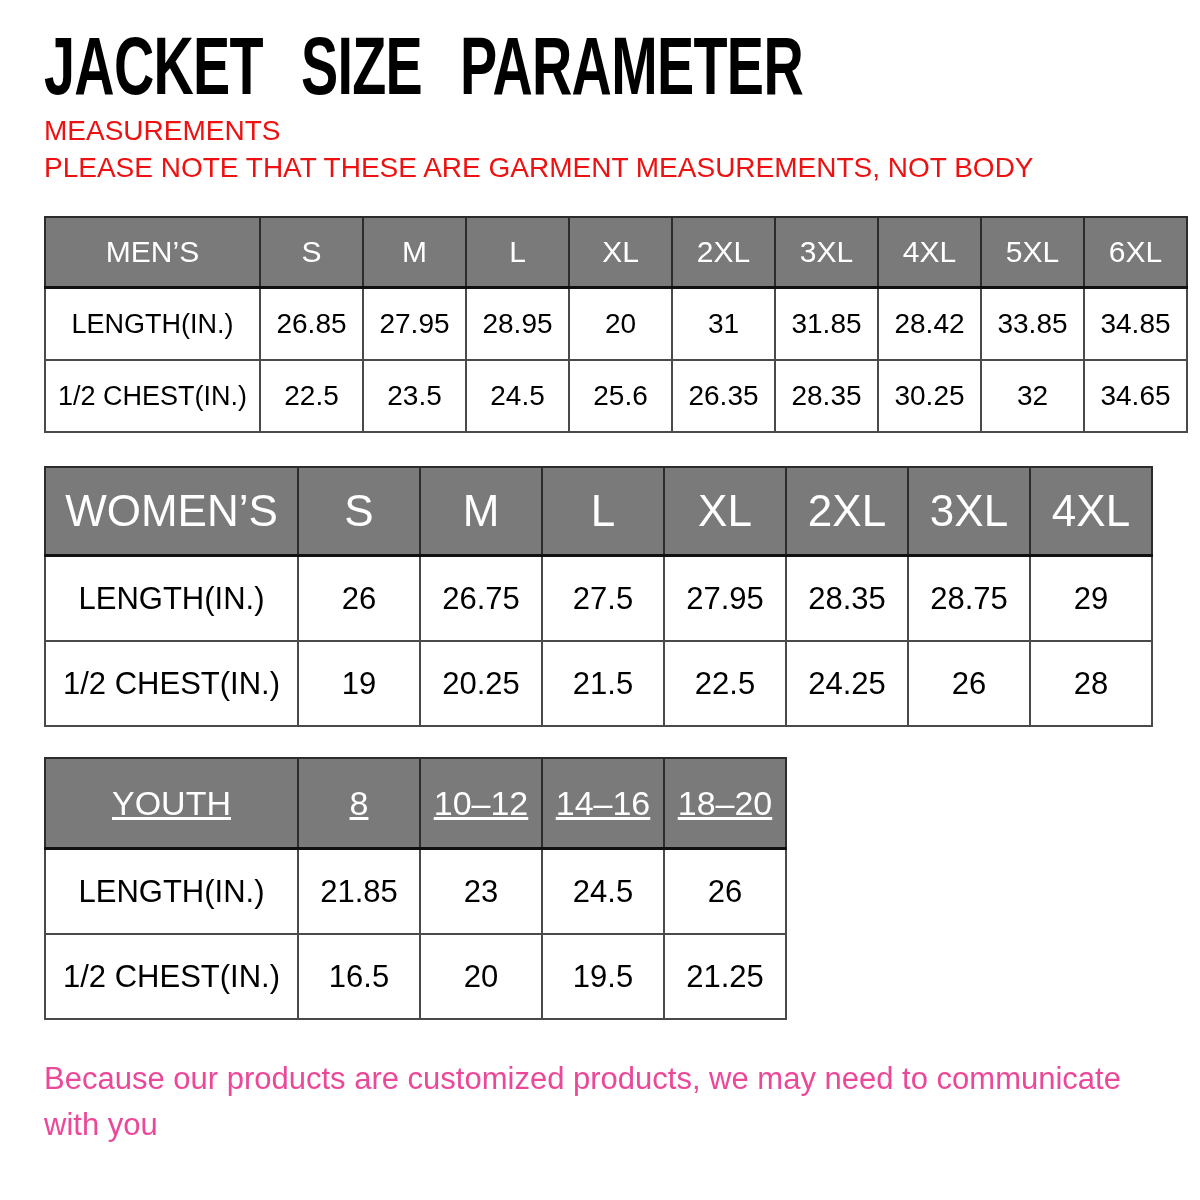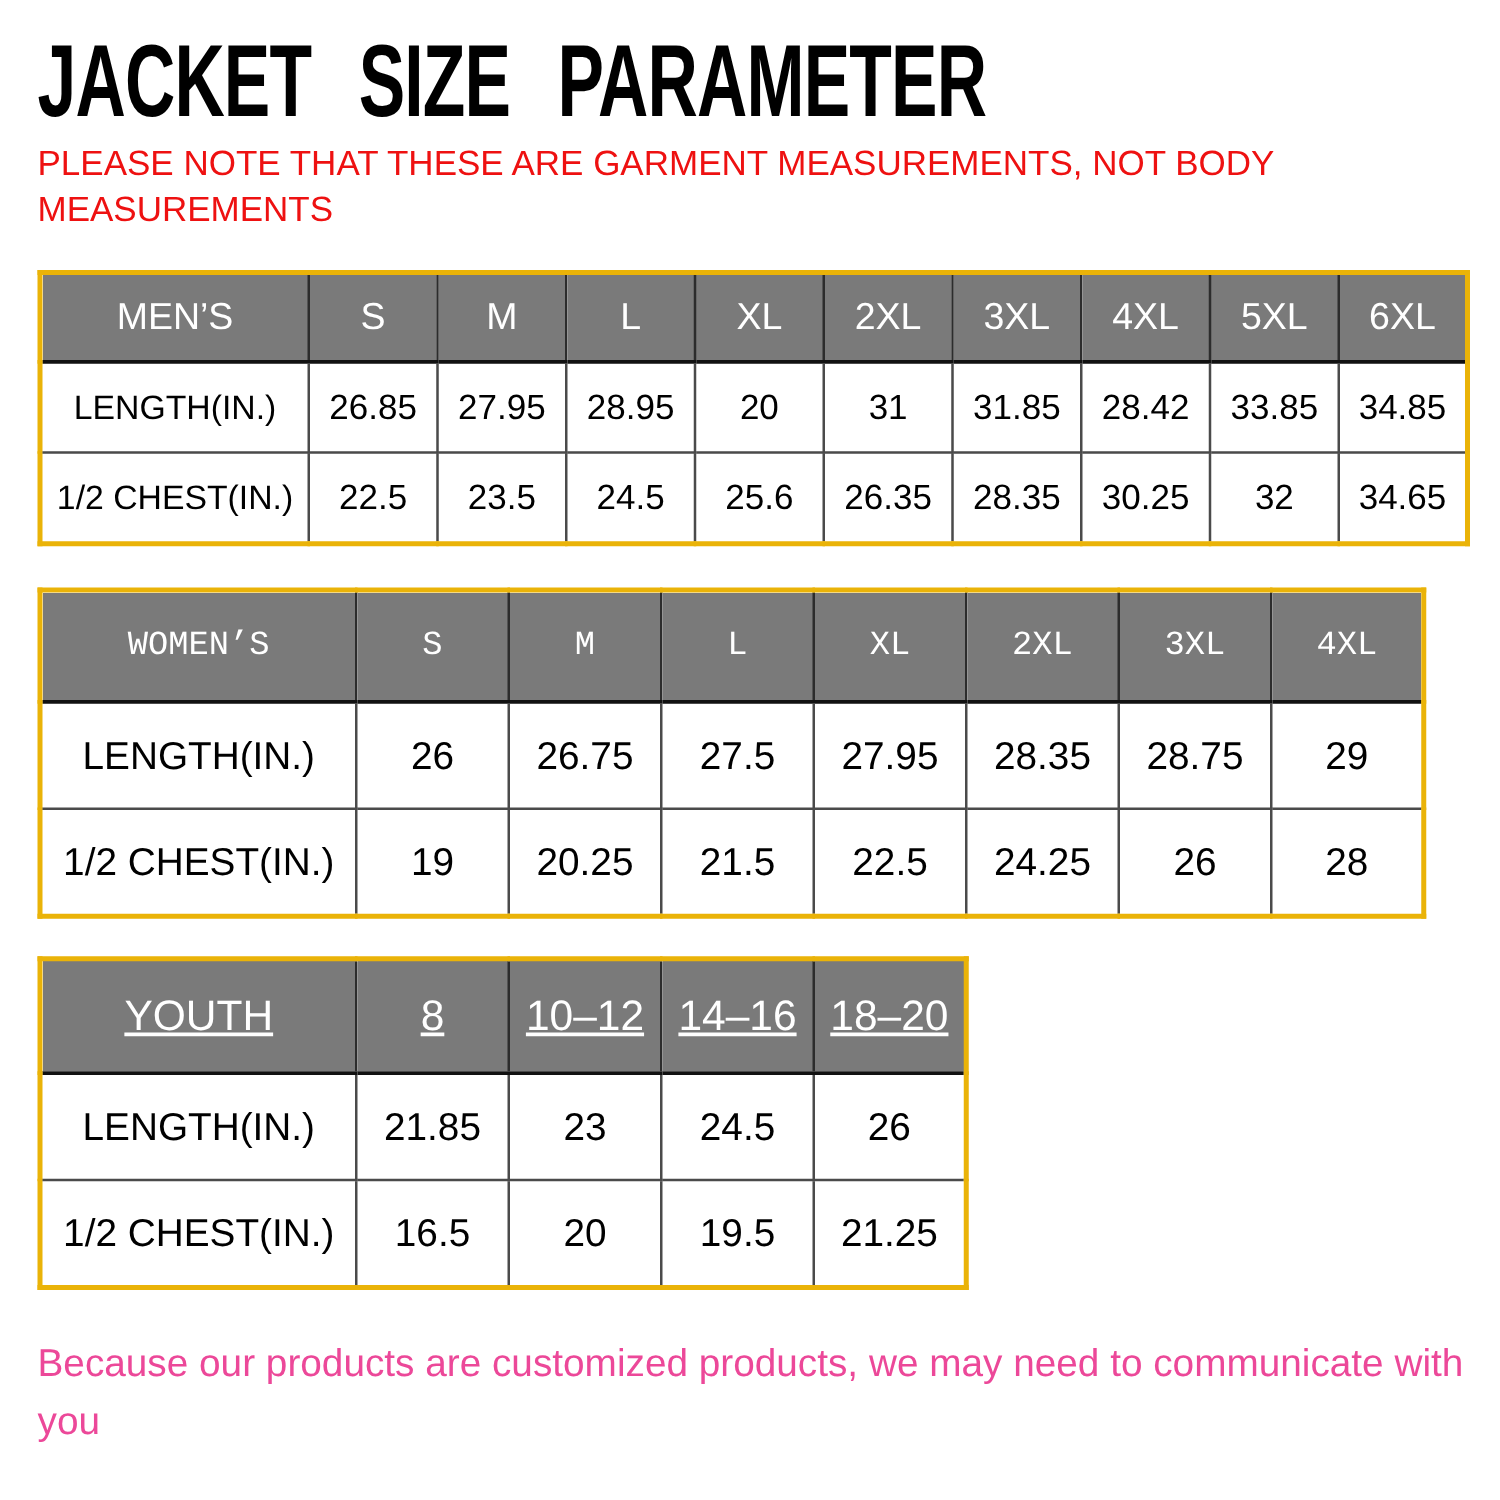--- a/index.html
+++ b/index.html
@@ -1,21 +1,21 @@
 <!DOCTYPE html>
 <html><head>
 <meta charset="utf-8">
 <style>
   html,body{margin:0;padding:0;background:#ffffff;}
   body{
     width:1200px;height:1200px;overflow:hidden;
     font-family:"Liberation Sans","DejaVu Sans",sans-serif;
     color:#000;
   }
-  .page{padding:24px 28px 0 30px;}
+  .page{padding:24px 28px 0 44px;}
 
   
   .title{
     display:inline-block;
     font-size:82px;
     font-weight:bold;
     line-height:72px;
     letter-spacing:-1px;
     word-spacing:34px;
     color:#000;
@@ -31,21 +31,21 @@
     color:#ee1111;
     font-size:28px;
     line-height:37px;
     letter-spacing:0px;
   }
 
   
   table{
     border-collapse:collapse;
     table-layout:fixed;
-    border:4px solid #eab308;
+    border:1px solid #eab308;
   }
   th,td{
     border:2px solid #4a4a4a;
     text-align:center;
     vertical-align:middle;
     padding:0;
     font-weight:normal;
     background:#ffffff;
     overflow:hidden;
   }
@@ -57,42 +57,42 @@
   }
 
   
   .tbl-mens{width:1142px;margin-top:30px;}
   .tbl-mens thead th{height:68px;font-size:30px;}
   .tbl-mens tbody th,.tbl-mens tbody td{height:70px;font-size:28px;}
   .tbl-mens tbody th{font-size:27px;}
 
   
   .tbl-womens{width:1108px;margin-top:33px;}
-  .tbl-womens thead th{height:86px;font-size:27px;font-family:Liberation Mono, monospace;}
+  .tbl-womens thead th{height:86px;font-size:44px;}
   .tbl-womens tbody th,.tbl-womens tbody td{height:83px;font-size:31px;}
 
   
   .tbl-youth{width:742px;margin-top:30px;}
   .tbl-youth thead th{height:88px;font-size:34px;text-decoration:underline;}
   .tbl-youth tbody th,.tbl-youth tbody td{height:83px;font-size:31px;}
 
   
   .footer{margin-top:36px;color:#ec4899;}
   .footer .para{font-size:31px;line-height:46px;}
 </style>
 </head>
 <body>
 
 <div class="page">
 
   <h1 class="title">JACKET SIZE PARAMETER</h1>
 
   <div class="note">
+    <div>MEASUREMENTS</div>
     <div>PLEASE NOTE THAT THESE ARE GARMENT MEASUREMENTS, NOT BODY</div>
-    <div>MEASUREMENTS</div>
   </div>
 
   
   <table class="tbl-mens">
     <colgroup>
       <col style="width:215px">
         <col style="width:103px">
         <col style="width:103px">
         <col style="width:103px">
         <col style="width:103px">

